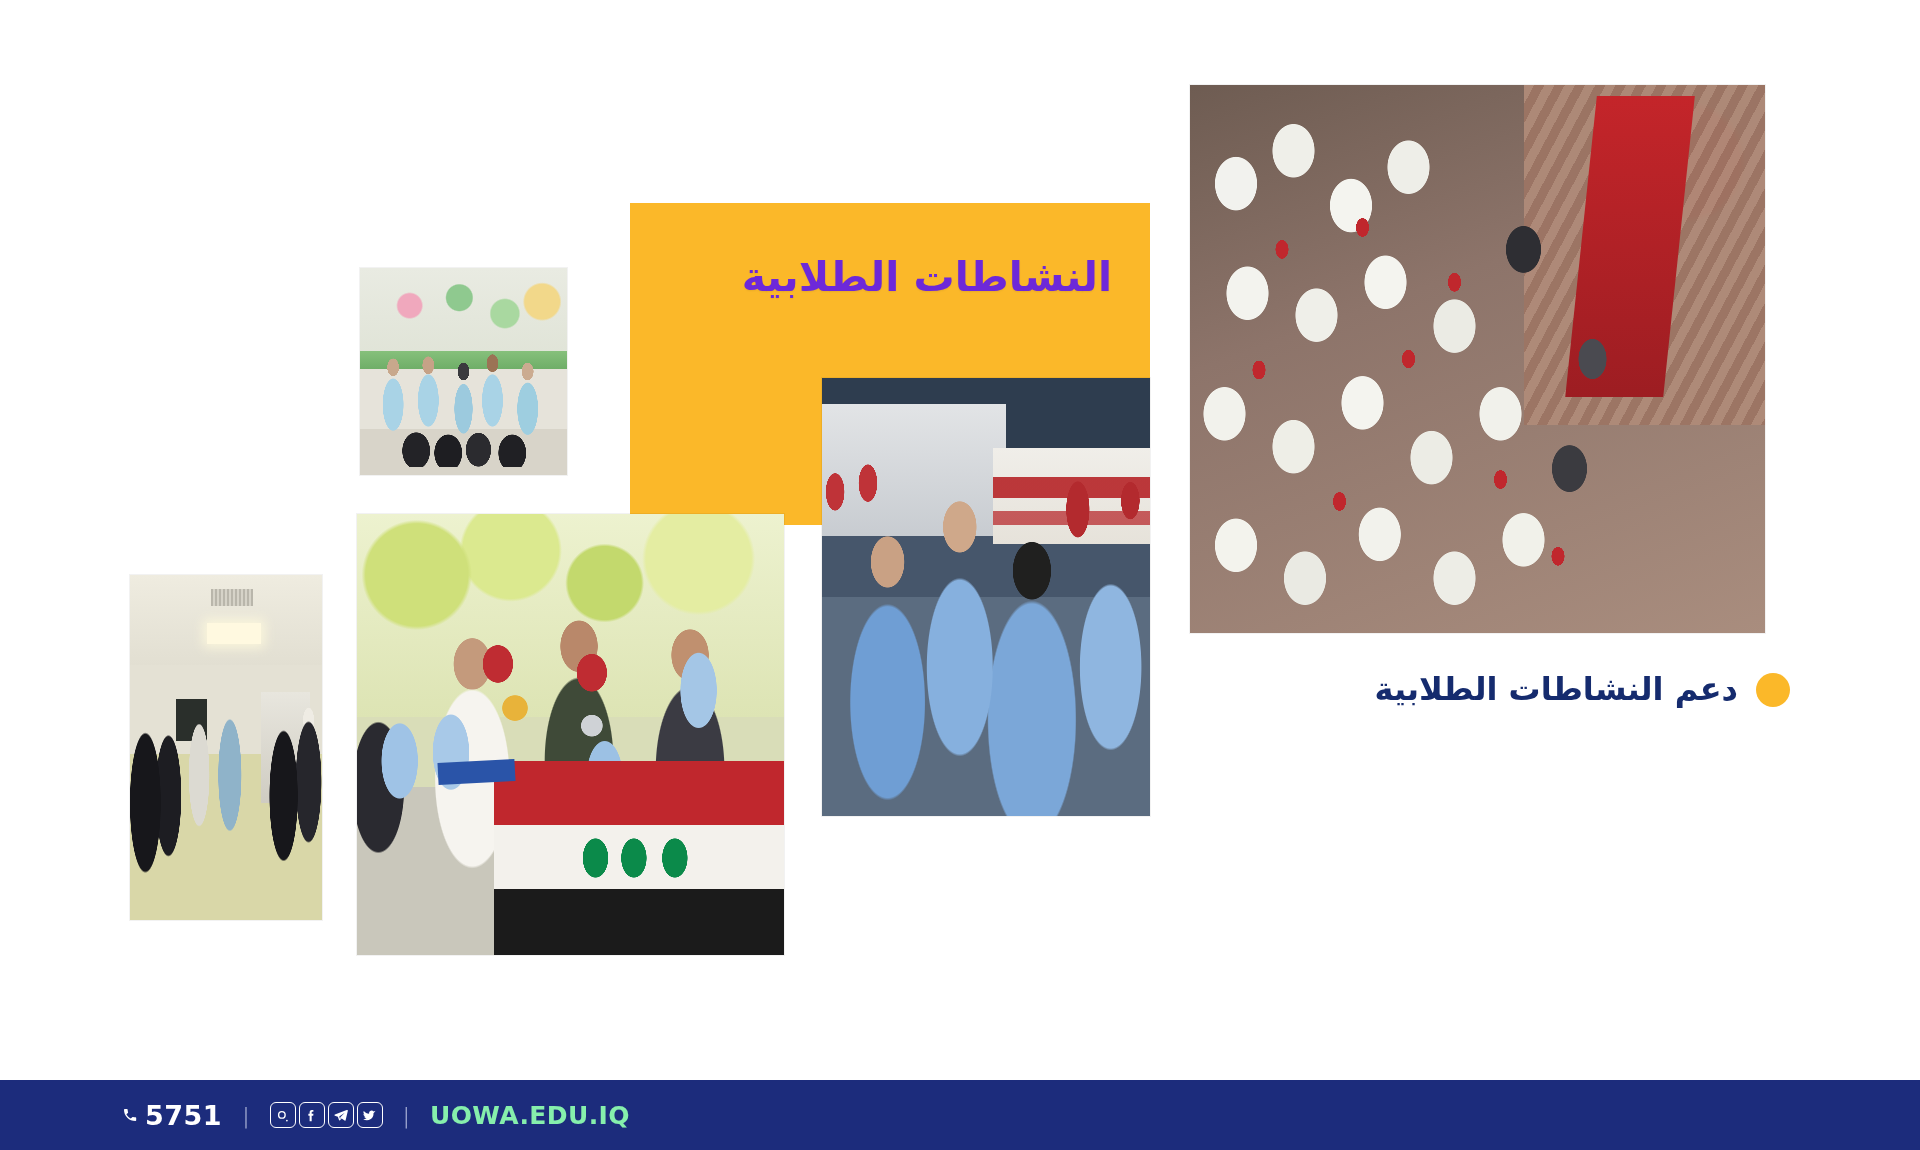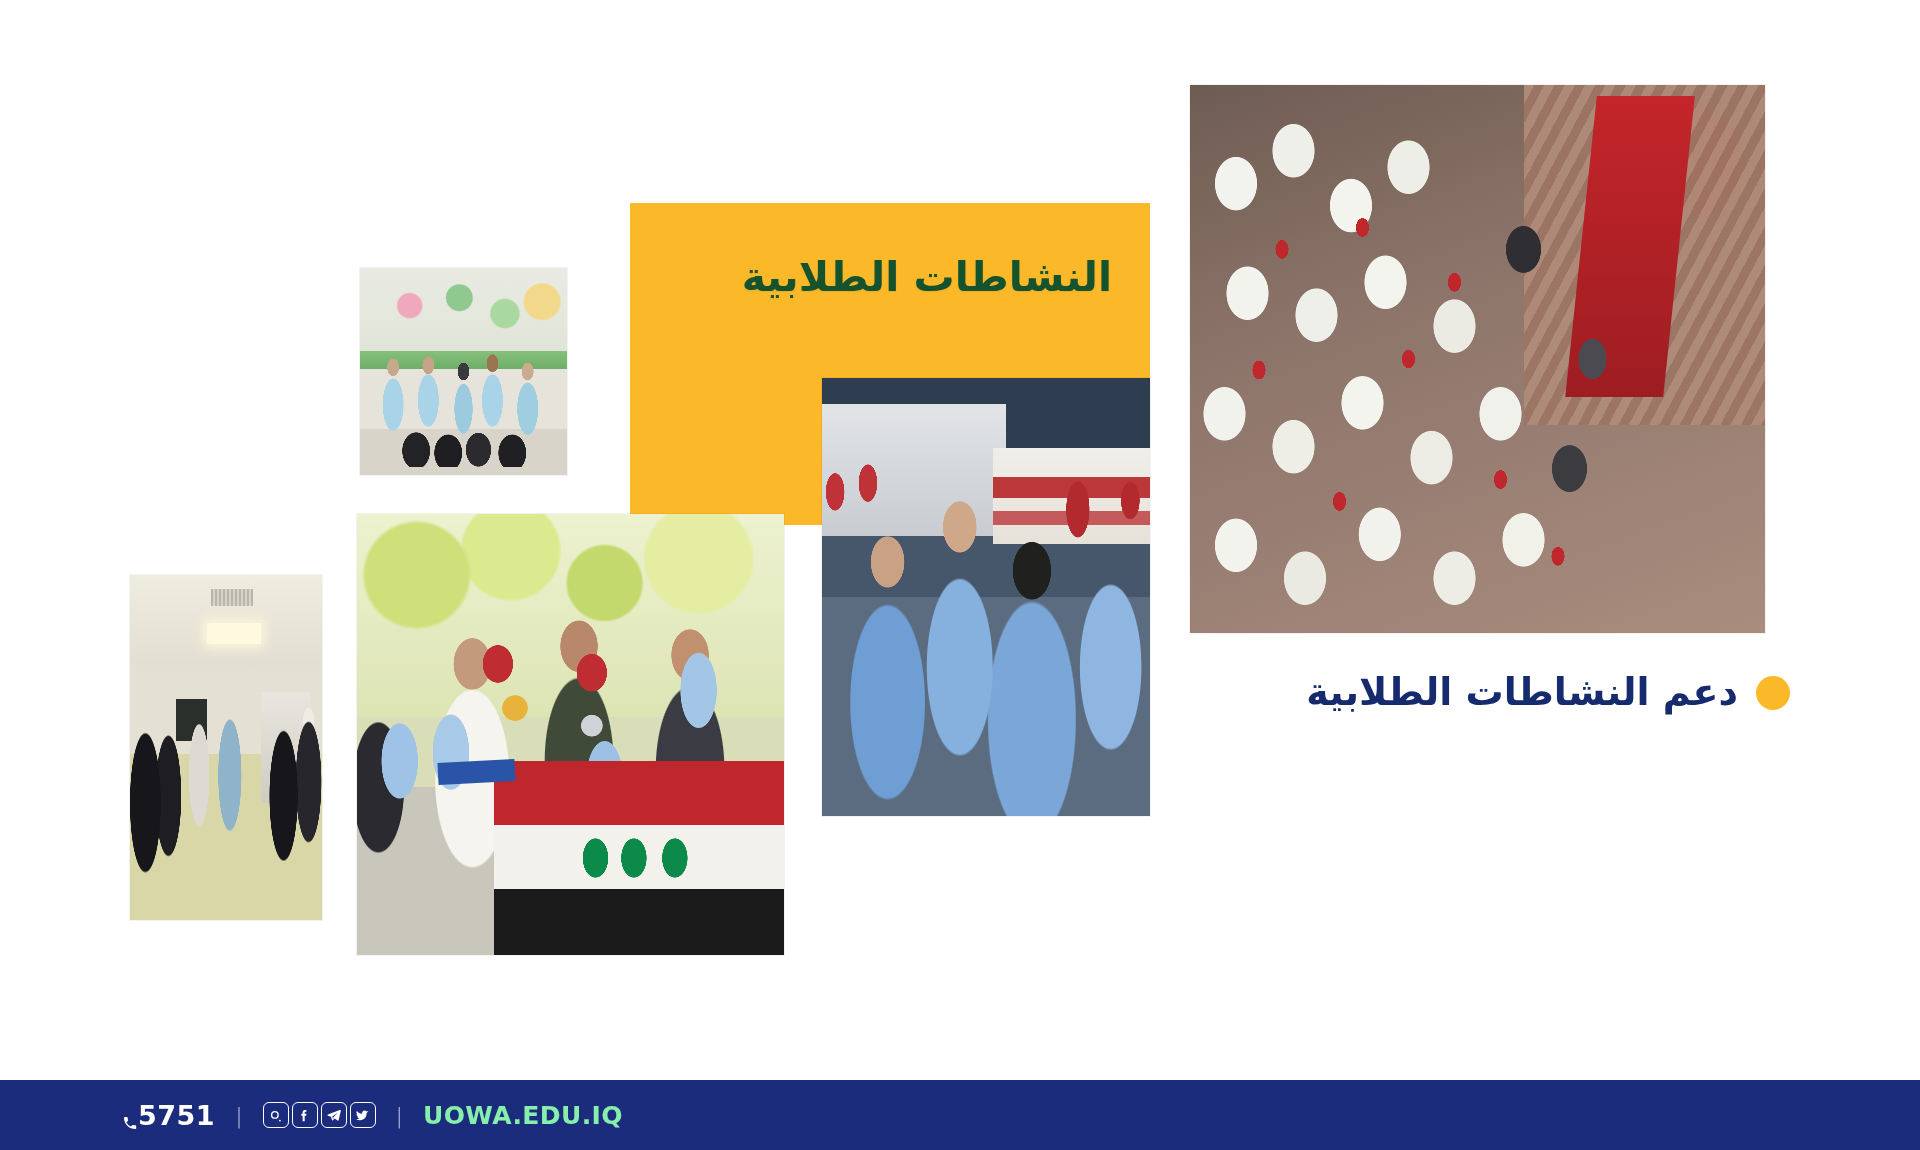--- a/index.html
+++ b/index.html
@@ -33,21 +33,21 @@
     left: 630px;
     top: 203px;
     width: 520px;
     height: 322px;
     background: #FBB829;
   }
   .yellow-title {
     position: absolute;
     right: 38px;
     top: 50px;
-    color: #14532d;
+    color: #6d28d9;
     font-size: 41px;
     font-weight: bold;
     direction: rtl;
     letter-spacing: 0px;
     white-space: nowrap;
     text-shadow: 0 1px 2px rgba(0,0,0,0.07);
   }
 
   
   .rt-col {
@@ -66,21 +66,21 @@
   }
   .bullet-dot {
     width: 34px;
     height: 34px;
     border-radius: 50%;
     background: #FBB829;
     flex: 0 0 auto;
   }
   .rt-heading {
     color: #152B6E;
-    font-size: 38px;
+    font-size: 32px;
     font-weight: bold;
     white-space: nowrap;
     line-height: 1.1;
   }
   .rt-body {
     margin-top: 30px;
     color: #2C3A63;
     font-size: 21px;
     line-height: 1.85;
     direction: rtl;
@@ -101,22 +101,22 @@
   }
   .footer-inner {
     display: flex;
     align-items: center;
     margin-left: 122px;
     gap: 0px;
     color: #ffffff;
   }
   .f-phone {
     display: flex;
-    align-items: flex-end;
-    gap: 0;
+    align-items: center;
+    gap: 7px;
   }
   .f-phone-num {
     font-size: 27px;
     font-weight: bold;
     letter-spacing: 0.5px;
   }
   .f-sep {
     color: #b9c0e0;
     font-size: 22px;
     margin: 0 20px;

